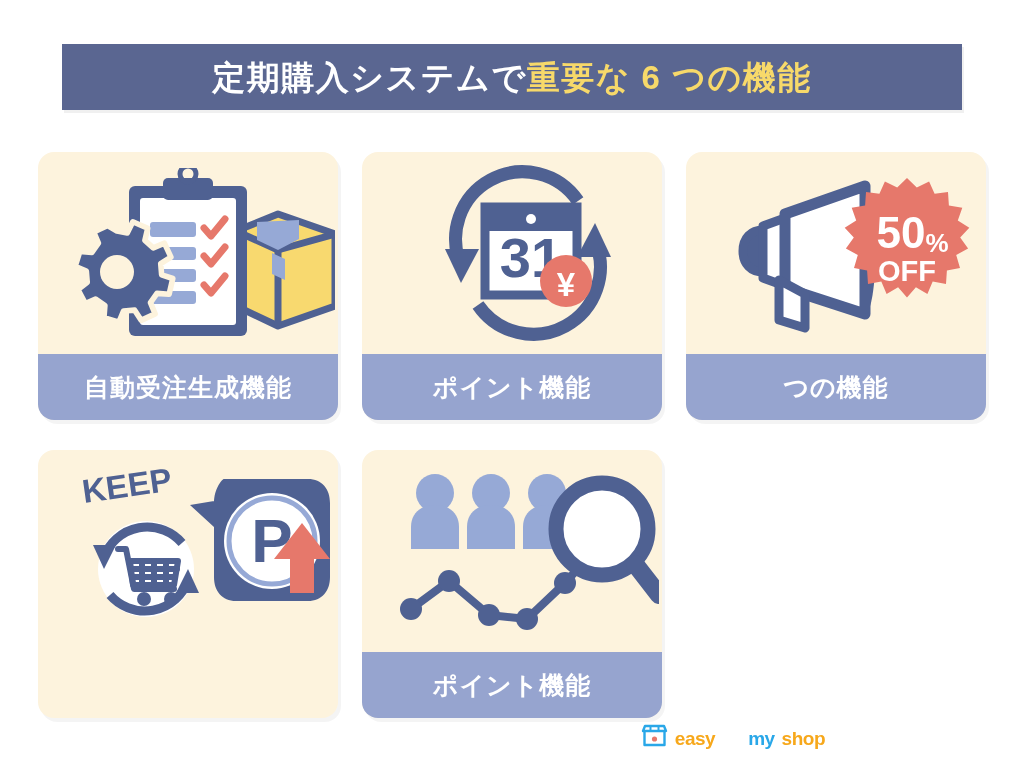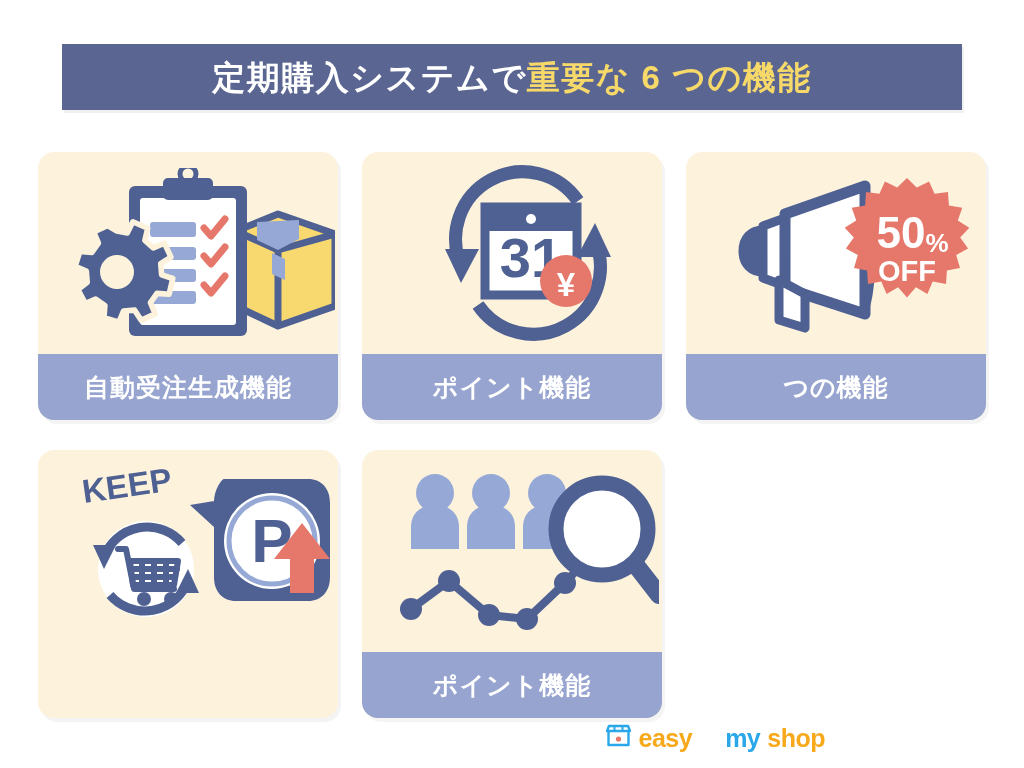--- a/index.html
+++ b/index.html
@@ -71,21 +71,21 @@
     line-height: 1;
   }
 
   
   .logo {
     position: absolute;
     right: 28px; bottom: 16px;
     display: flex; align-items: center; gap: 7px;
   }
   .logo-word {
-    font-size: 25px;
+    font-size: 19px;
     font-weight: bold;
     letter-spacing: -0.5px;
     line-height: 1;
   }
   .logo-orange { color: #f7a81b; }
   .logo-blue { color: #29a7e8; margin-left: 26px; }
 </style>
 </head>
 <body>
 

